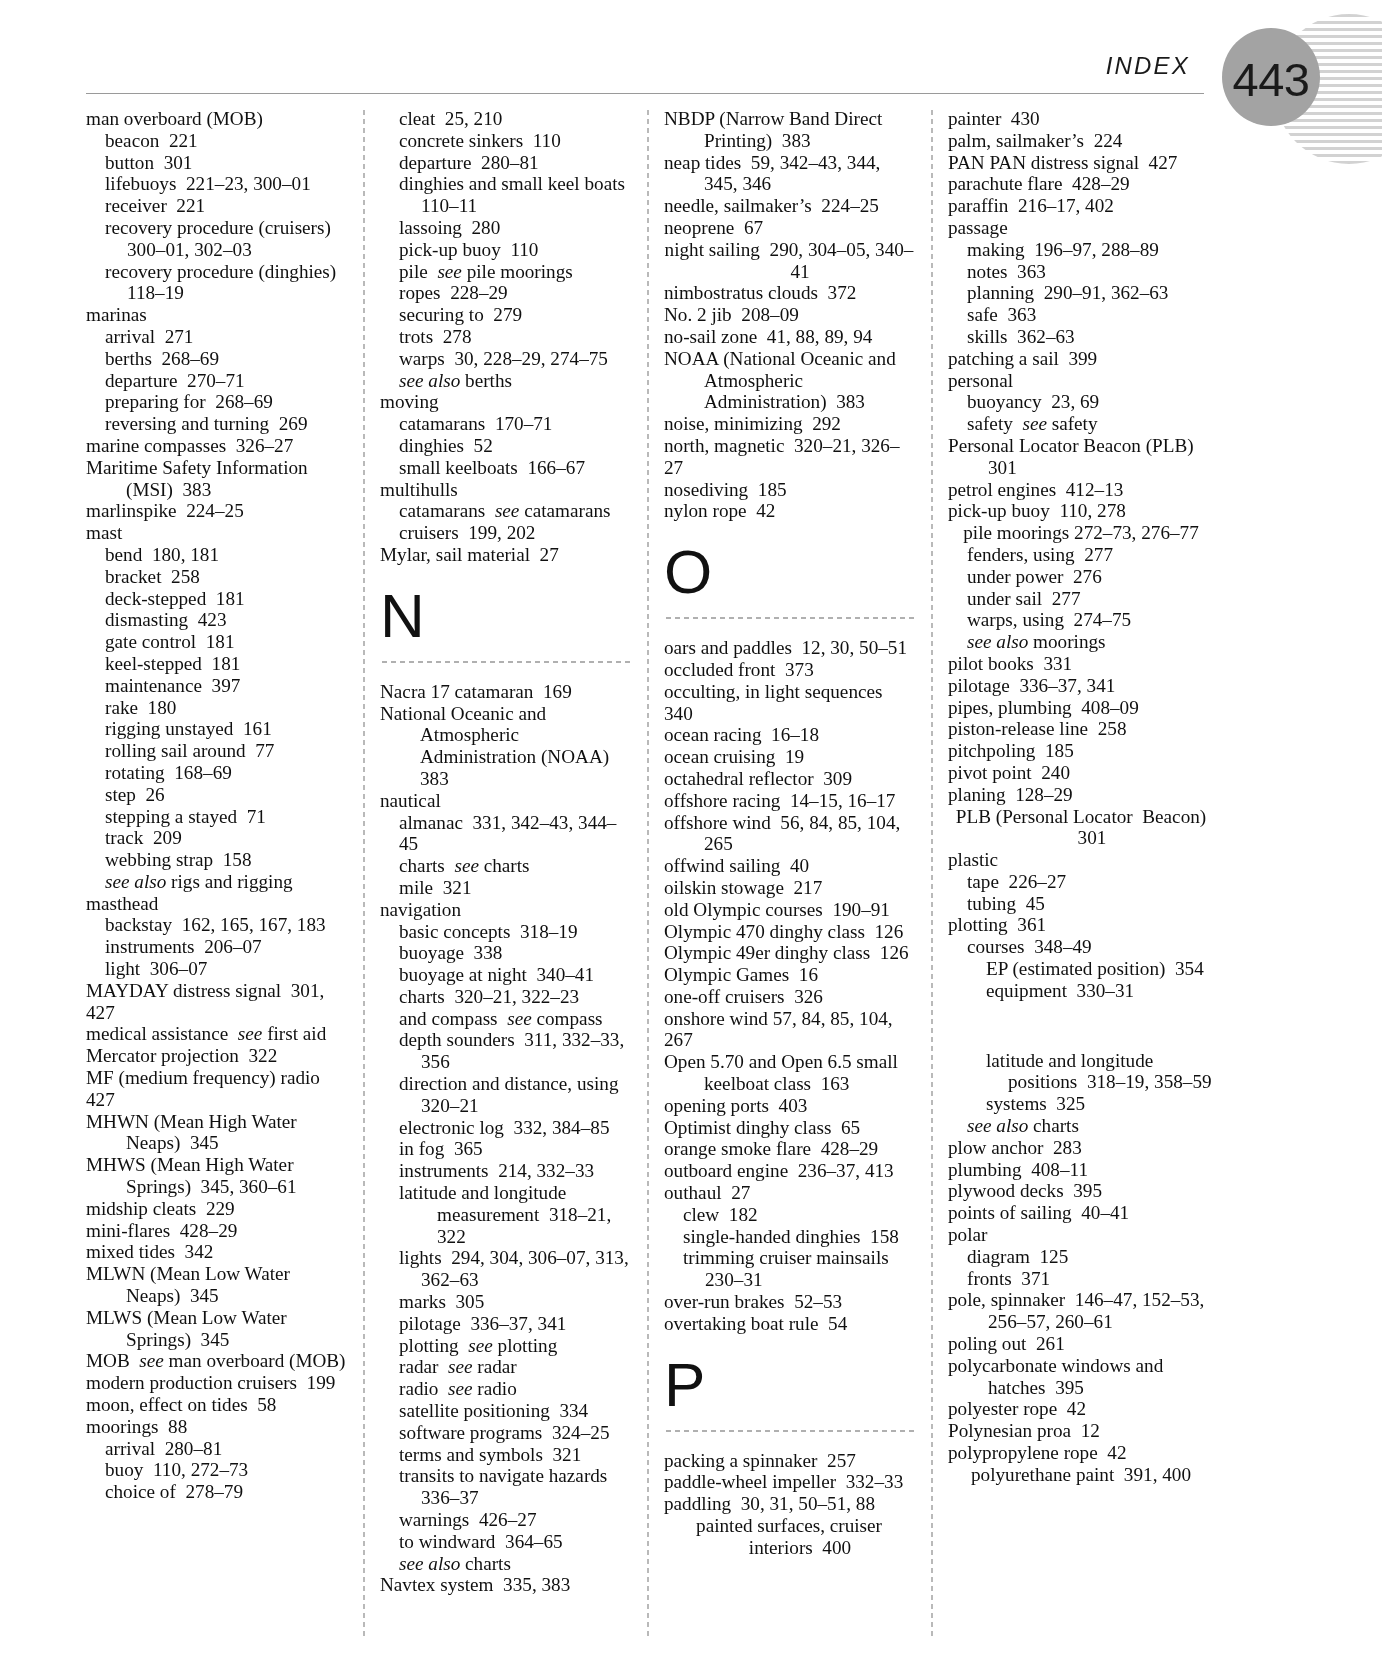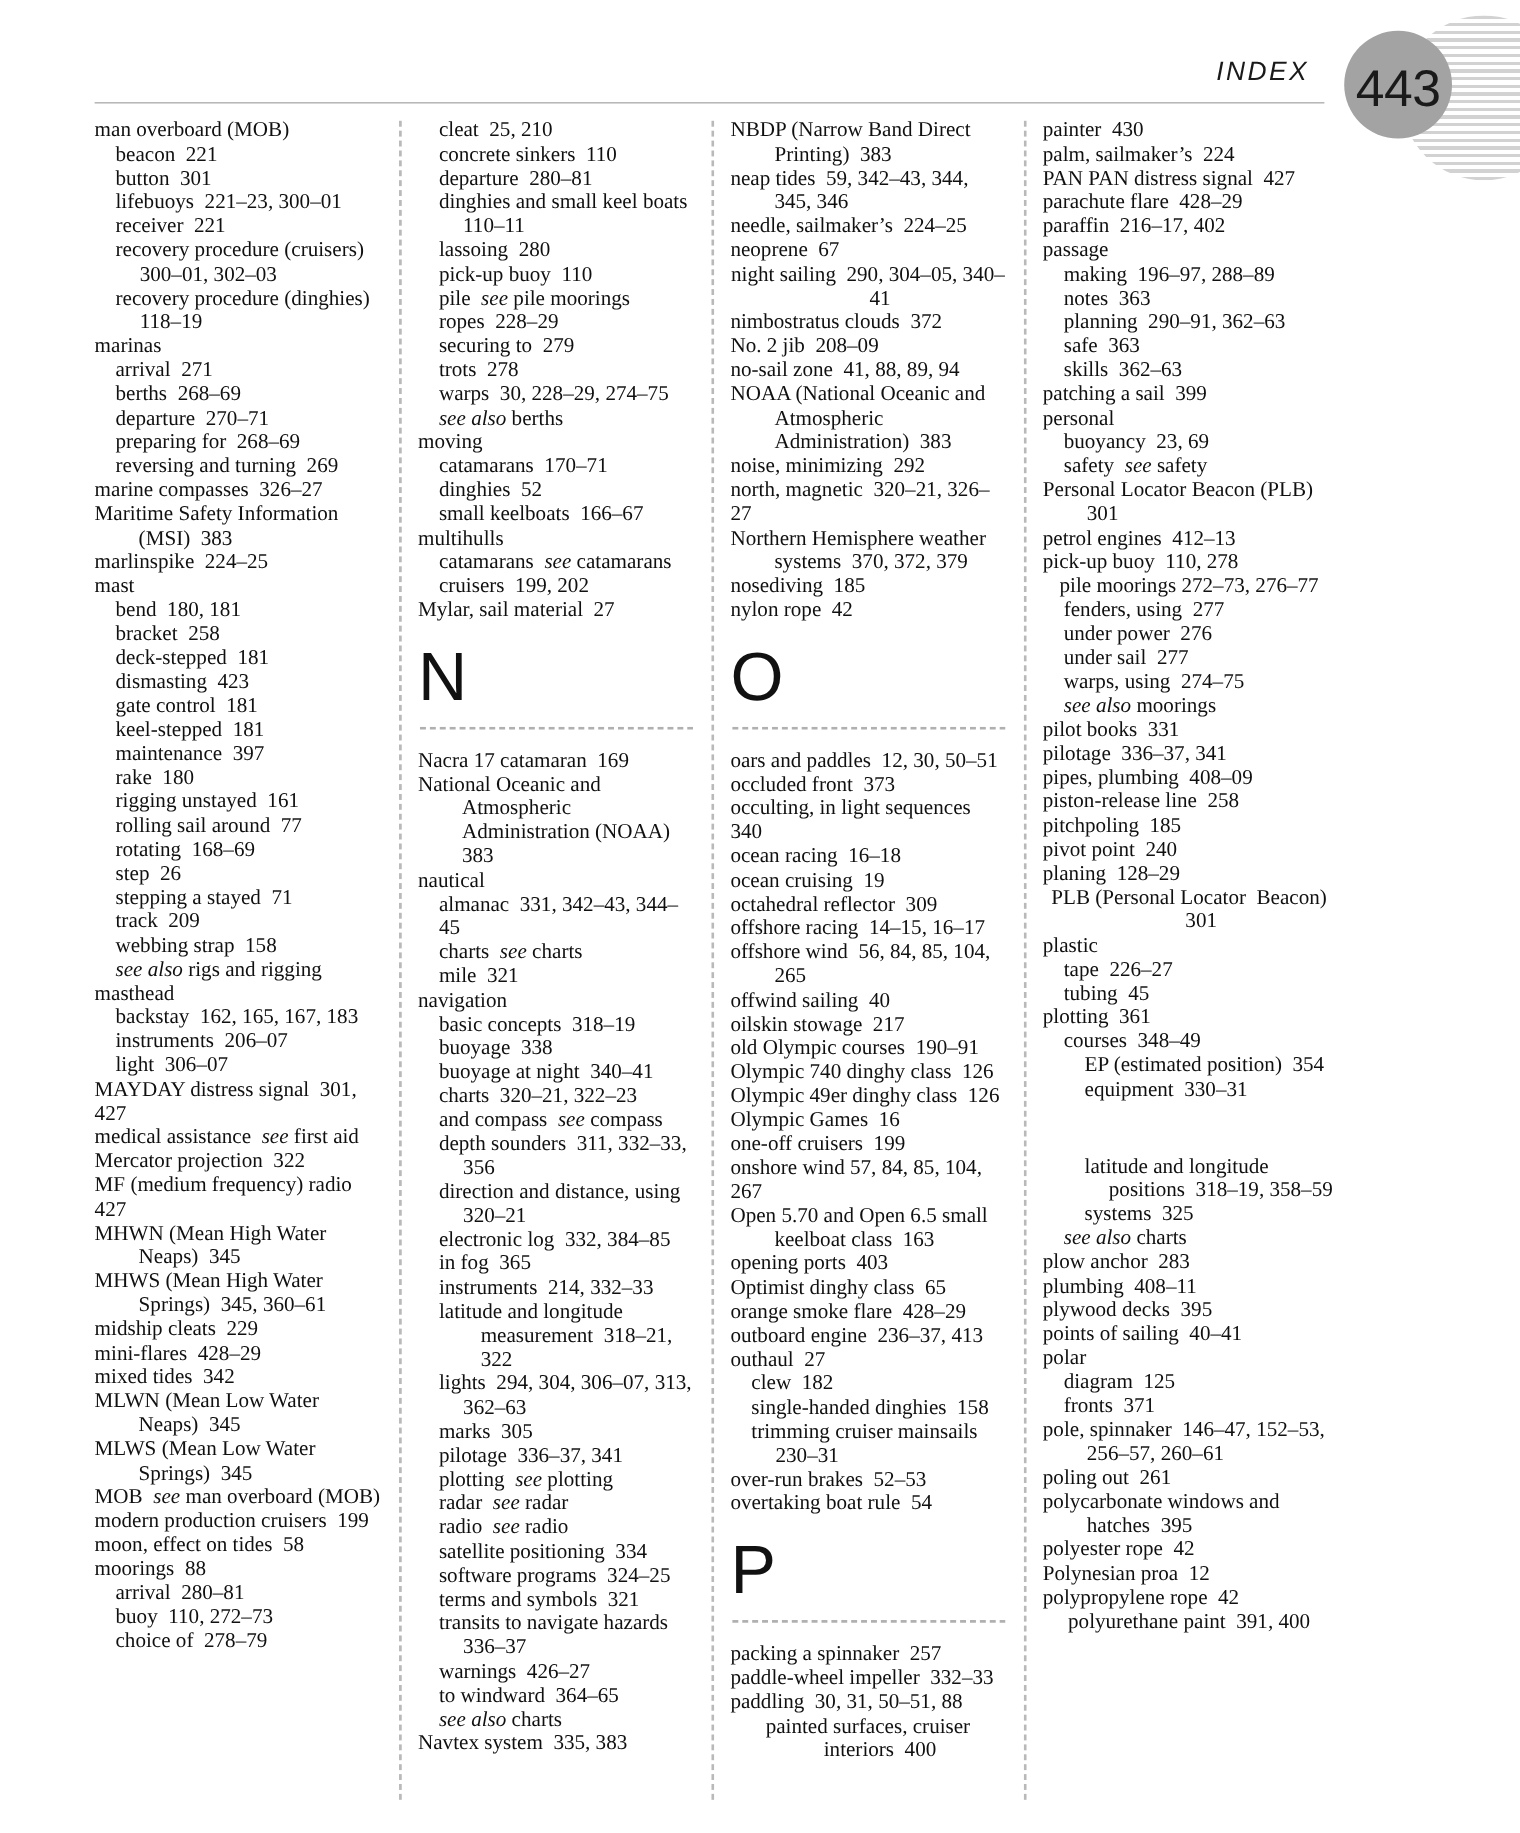--- a/index.html
+++ b/index.html
@@ -293,42 +293,41 @@
       <div class="entry lvl0 wrapd">neap tides  59, 342–43, 344, 345, 346</div>
       <div class="entry lvl0">needle, sailmaker’s  224–25</div>
       <div class="entry lvl0">neoprene  67</div>
       <div class="entry lvl0 wrap">night sailing  290, 304–05, 340–41</div>
       <div class="entry lvl0">nimbostratus clouds  372</div>
       <div class="entry lvl0">No. 2 jib  208–09</div>
       <div class="entry lvl0">no-sail zone  41, 88, 89, 94</div>
       <div class="entry lvl0 wrapd">NOAA (National Oceanic and  Atmospheric Administration)  383</div>
       <div class="entry lvl0">noise, minimizing  292</div>
       <div class="entry lvl0">north, magnetic  320–21, 326–27</div>
-      <div class="entry lvl0 wrapd">Northern Hemisphere weather  systems  370, 372, 379</div>
       <div class="entry lvl0">nosediving  185</div>
       <div class="entry lvl0">nylon rope  42</div>
       <div class="section-letter-block">
         <div class="section-letter">O</div>
         <div class="section-rule"></div>
       </div>
       <div class="entry lvl0">oars and paddles  12, 30, 50–51</div>
       <div class="entry lvl0">occluded front  373</div>
       <div class="entry lvl0">occulting, in light sequences  340</div>
       <div class="entry lvl0">ocean racing  16–18</div>
       <div class="entry lvl0">ocean cruising  19</div>
       <div class="entry lvl0">octahedral reflector  309</div>
       <div class="entry lvl0">offshore racing  14–15, 16–17</div>
       <div class="entry lvl0 wrapd">offshore wind  56, 84, 85, 104, 265</div>
       <div class="entry lvl0">offwind sailing  40</div>
       <div class="entry lvl0">oilskin stowage  217</div>
       <div class="entry lvl0">old Olympic courses  190–91</div>
-      <div class="entry lvl0">Olympic 740 dinghy class  126</div>
+      <div class="entry lvl0">Olympic 470 dinghy class  126</div>
       <div class="entry lvl0">Olympic 49er dinghy class  126</div>
       <div class="entry lvl0">Olympic Games  16</div>
-      <div class="entry lvl0">one-off cruisers  199</div>
+      <div class="entry lvl0">one-off cruisers  326</div>
       <div class="entry lvl0">onshore wind 57, 84, 85, 104, 267</div>
       <div class="entry lvl0 wrapd">Open 5.70 and Open 6.5 small  keelboat class  163</div>
       <div class="entry lvl0">opening ports  403</div>
       <div class="entry lvl0">Optimist dinghy class  65</div>
       <div class="entry lvl0">orange smoke flare  428–29</div>
       <div class="entry lvl0">outboard engine  236–37, 413</div>
       <div class="entry lvl0">outhaul  27</div>
       <div class="entry lvl1">clew  182</div>
       <div class="entry lvl1">single-handed dinghies  158</div>
       <div class="entry lvl1 wrap">trimming cruiser mainsails  230–31</div>

